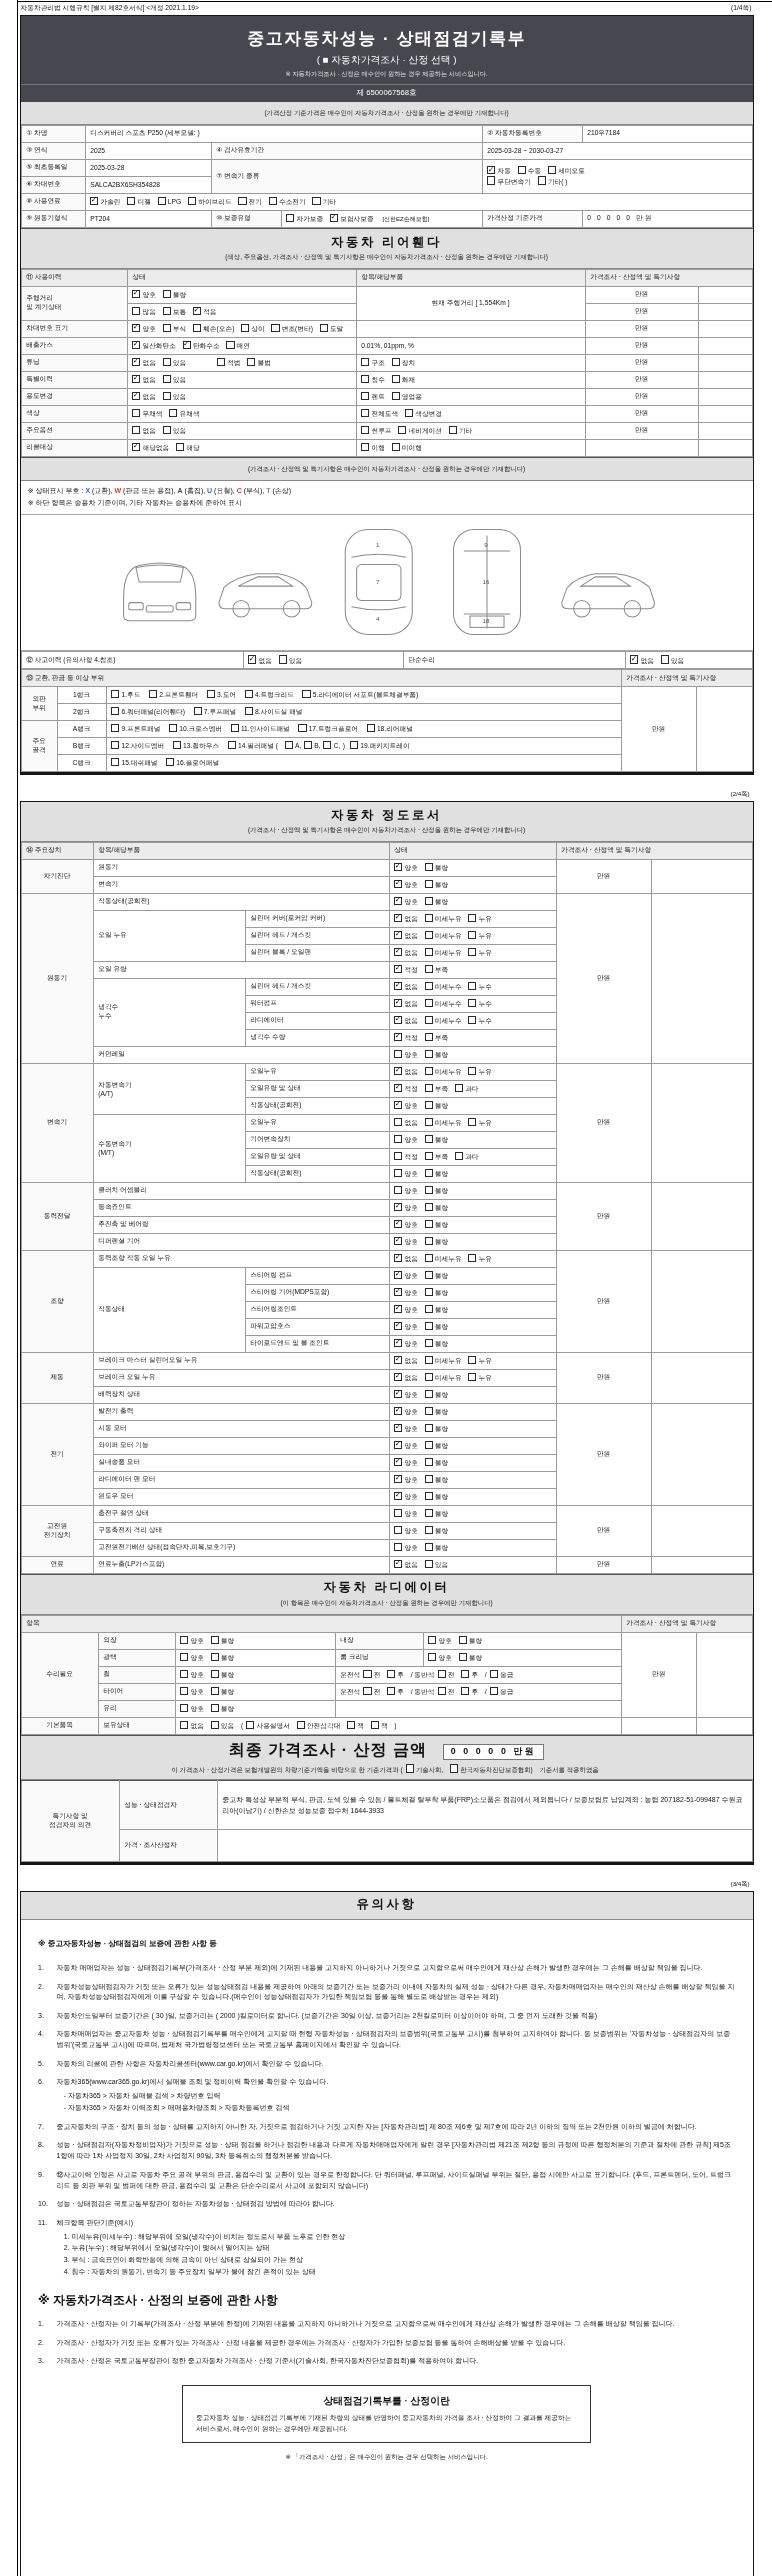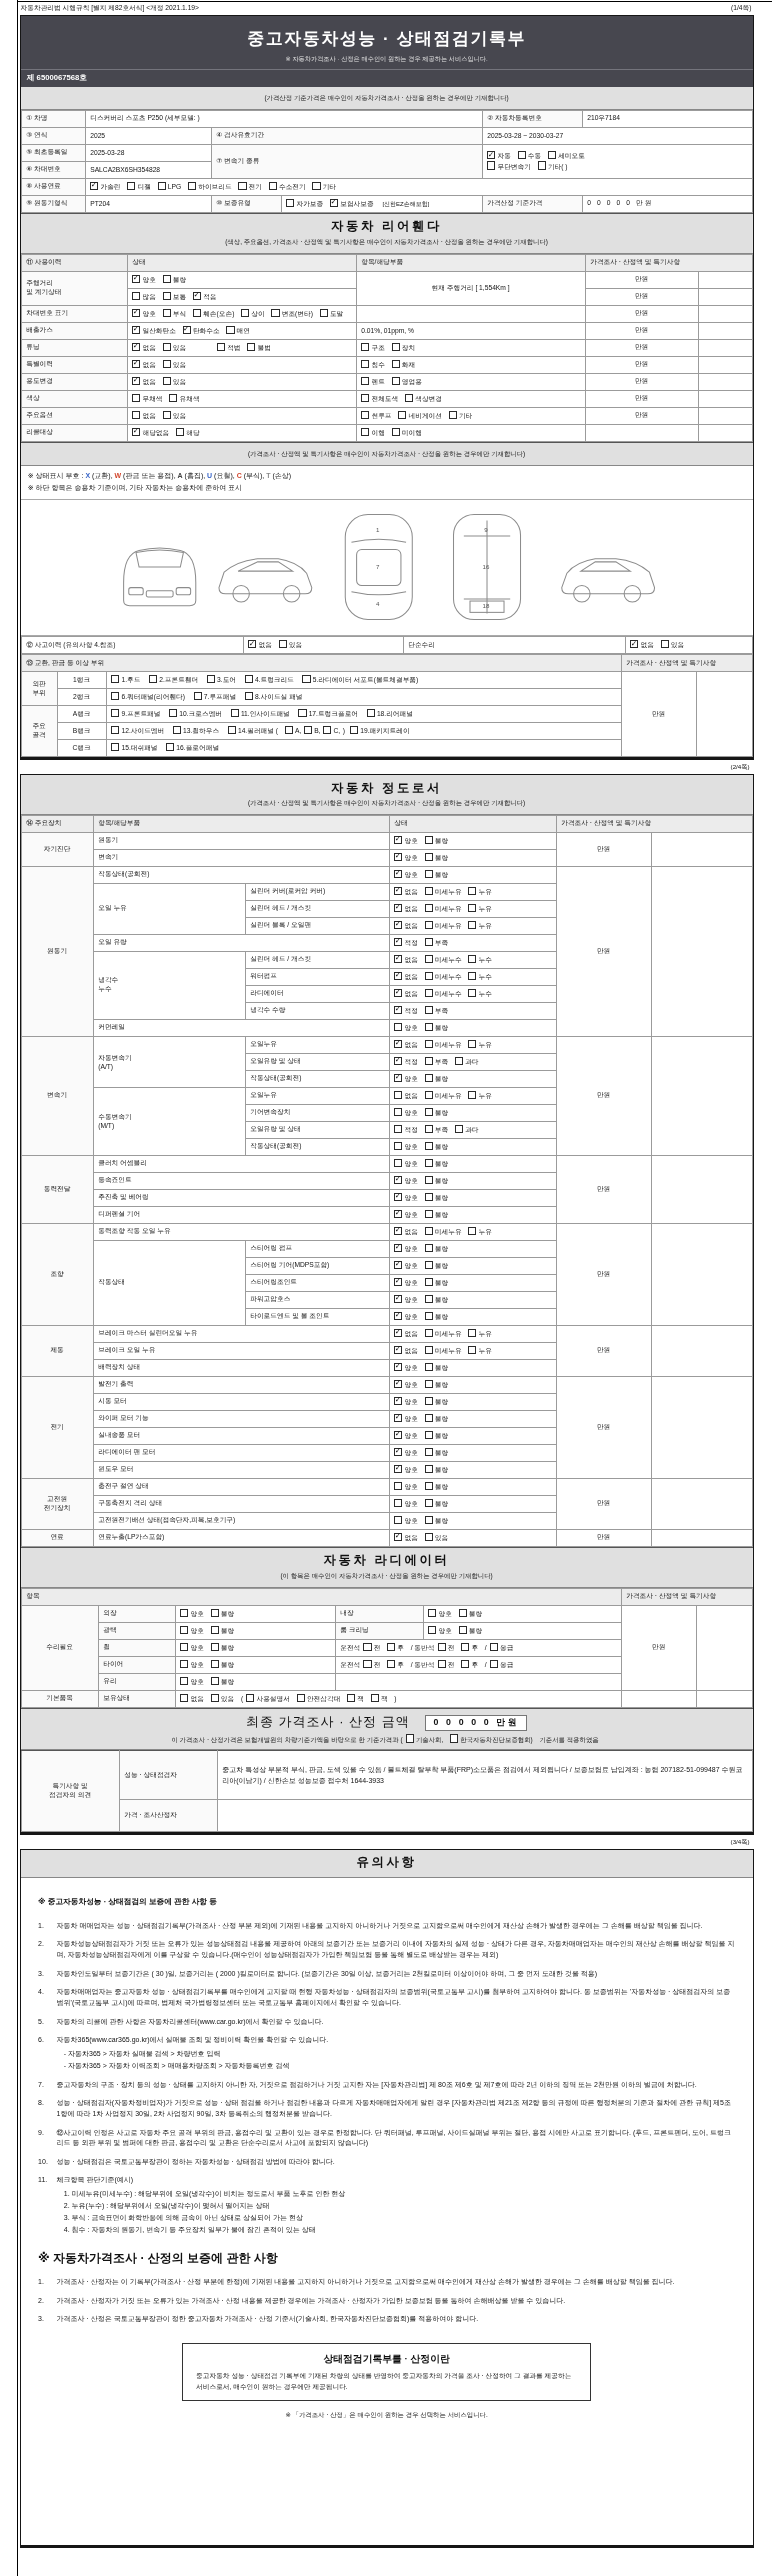--- a/index.html
+++ b/index.html
@@ -3,27 +3,27 @@
 <meta charset="utf-8">
 <style>
   html,body{margin:0;padding:0;background:#fff;color:#111;
     font-family:"Liberation Sans","DejaVu Sans",sans-serif;}
   body{width:773px;position:relative;min-height:2576px;}
   .edgeL{position:absolute;left:17px;top:0;width:1px;height:2576px;background:#000;}
   .edgeT{position:absolute;left:17px;top:1px;width:756px;height:1px;background:#000;}
   .canvas{position:relative;margin-left:19.6px;width:734px;}
   .toprow{display:flex;justify-content:space-between;font-size:6.7px;padding:3.6px 2.1px 2.6px 1px;}
   .pgmark{text-align:right;font-size:6.2px;padding:1.5px 4.1px 2.1px;}
-  .block{border:1px solid #161616;border-bottom-width:3.1px;margin-bottom:1px;background:#fff;}
+  .block{border:1px solid #161616;border-bottom-width:3.1px;margin-bottom:13px;background:#fff;}
   
   .dhead{background:#47474f;color:#fff;}
   .dhead .tt{text-align:center;padding:11.3px 0 1px;font-size:17px;font-weight:bold;letter-spacing:1.5px;}
   .dhead .st{text-align:center;font-size:9.8px;margin-top:2.1px;}
   .dhead .nt{text-align:center;font-size:6.2px;color:#e3e3e3;margin:3.1px 0 5.2px;}
-  .dhead .no{border-top:0.5px solid #74747c;padding:3.6px 6.2px;font-weight:bold;font-size:7.7px;text-align:left;}
+  .dhead .no{border-top:0.5px solid #74747c;padding:3.6px 6.2px;font-weight:normal;font-size:7.7px;text-align:center;}
   
   .band{background:#e0e0e0;text-align:center;padding:4.6px 0 5.7px;border-bottom:0.5px solid #888;}
   .band .h2{font-size:12.4px;font-weight:bold;letter-spacing:2.6px;}
   .band .sub{font-size:6.4px;margin-top:2.6px;}
   
   table.t{width:100%;border-collapse:collapse;table-layout:fixed;}
   .t td,.t th{border:0.5px solid #9b9b9b;padding:1.5px 4.6px;font-size:6.7px;vertical-align:middle;word-break:break-all;}
   .t th{background:#fafafa;font-weight:normal;text-align:left;}
   .t .hd{background:#ececec;}
   .t tr{height:17px;}
@@ -36,21 +36,21 @@
   .cb.on::after{content:"✓";position:absolute;left:-0.5px;top:-2.6px;font-size:7.7px;font-weight:bold;color:#111;}
   .gap{display:inline-block;width:24px;}
   .extra{font-size:6px;margin-left:2.1px;}
   .amount{letter-spacing:2.1px;}
   
   .legendwrap{padding:4.1px 7.2px;font-size:7px;border-bottom:0.5px solid #aaa;line-height:1.8;}
   .diagram{border-bottom:0.5px solid #aaa;text-align:center;padding:5.2px 0;}
   .exitems{line-height:1.9;}
   
   .fpband{background:#e0e0e0;text-align:center;padding:4.1px 0 4.6px;border-top:1px solid #555;border-bottom:0.5px solid #888;}
-  .fpline{font-size:13px;font-weight:normal;letter-spacing:1px;}
+  .fpline{font-size:16px;font-weight:bold;letter-spacing:1px;}
   .fpamt{display:inline-block;background:#fff;border:0.5px solid #777;padding:1px 7.2px;font-size:8.8px;font-weight:bold;letter-spacing:2.6px;margin-left:13.4px;vertical-align:1px;}
   .fpnote{font-size:6.4px;margin-top:3.6px;font-weight:normal;}
   .tk{margin-right:3.1px;}
   
   .nbody{padding:12.4px 17.5px 15.5px;font-size:7px;line-height:1.55;min-height:639px;}
   .nsec{font-size:7.7px;font-weight:bold;margin:5.2px 0 13.4px;}
   .nsec2{font-size:12px;font-weight:bold;margin:13.4px 0 9.3px;}
   .ni{display:flex;margin-bottom:7.7px;}
   .nn{width:18.5px;flex:none;}
   .nt2{flex:1;}
@@ -71,20 +71,21 @@
 
   <div class="toprow">
     <span>자동차관리법 시행규칙 [별지 제82호서식] &lt;개정 2021.1.19&gt;</span>
     <span>(1/4쪽)</span>
   </div>
 
   <div class="block">
 
     <div class="dhead">
       <div class="tt">중고자동차성능 · 상태점검기록부</div>
+      <div class="st">( ■ 자동차가격조사 · 산정 선택 )</div>
       <div class="nt">※ 자동차가격조사 · 산정은 매수인이 원하는 경우 제공하는 서비스입니다.</div>
       <div class="no">제 6500067568호</div>
     </div>
 
     <div class="band">
       <div class="sub">(가격산정 기준가격은 매수인이 자동차가격조사 · 산정을 원하는 경우에만 기재합니다)</div>
     </div>
     <table class="t" id="t-basic">
       <colgroup>
           <col style="width:64px">

